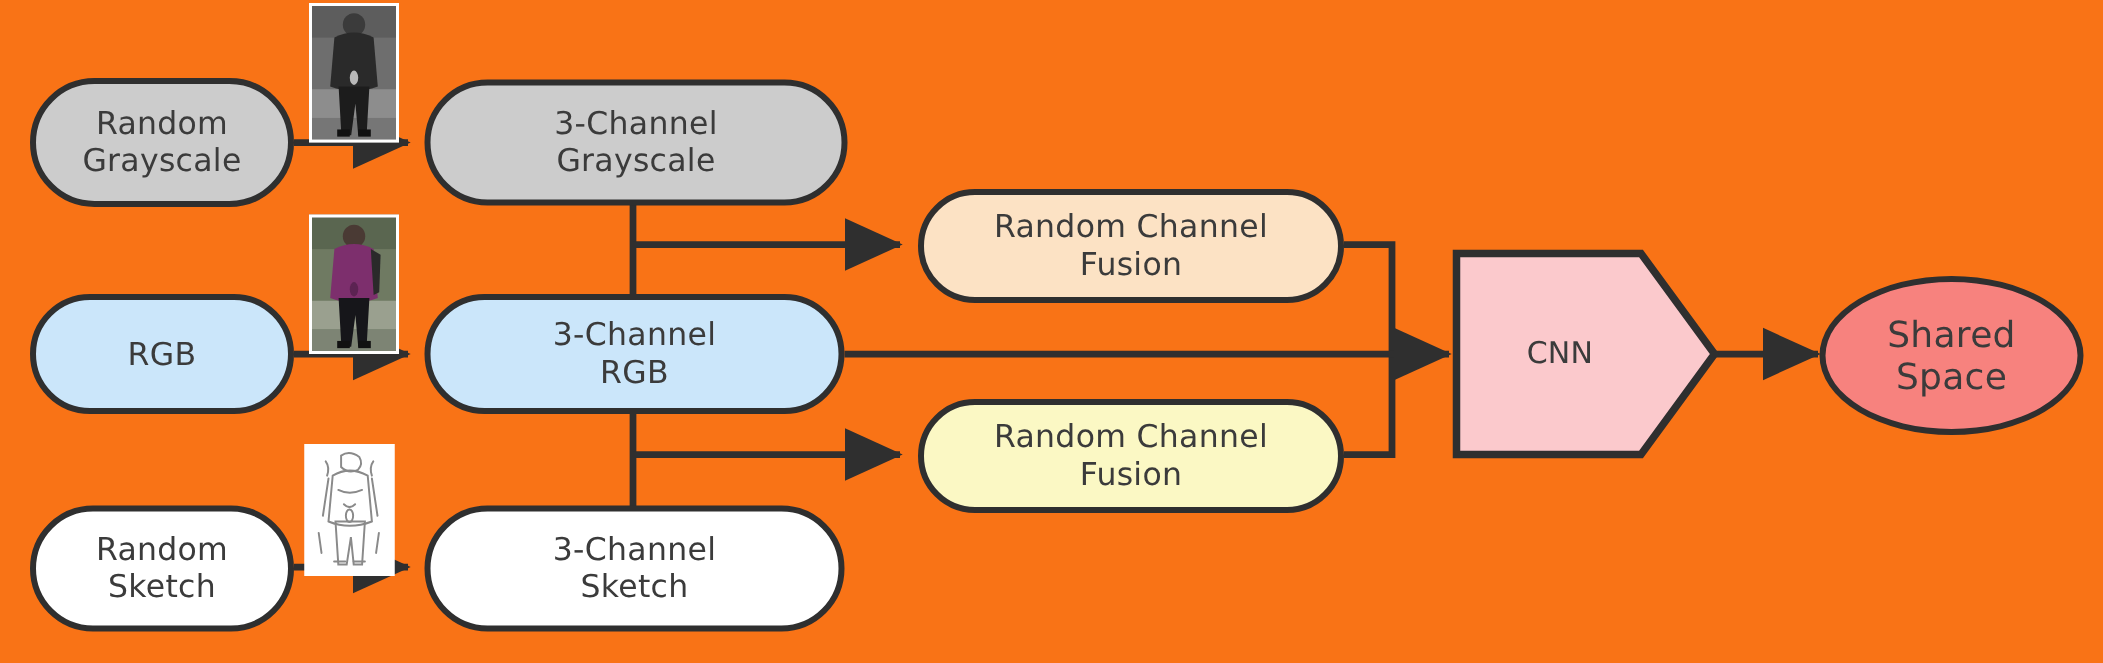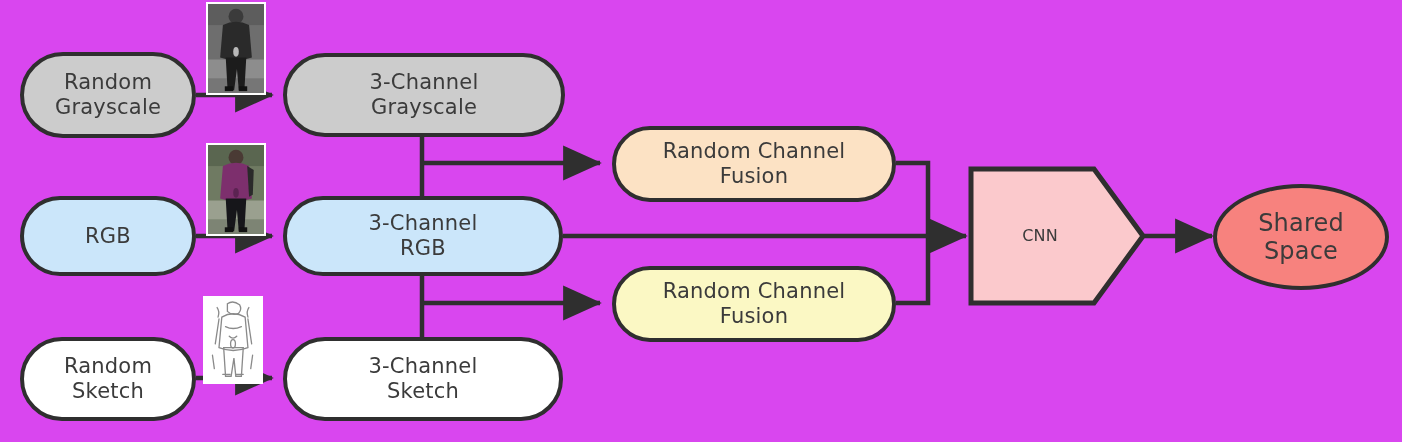--- a/index.html
+++ b/index.html
@@ -7,21 +7,21 @@
     padding: 0;
     background: #ffffff;
   }
   body {
     font-family: "DejaVu Sans", "Liberation Sans", sans-serif;
   }
   #diagram-canvas {
     position: relative;
     width: 1402px;
     height: 442px;
-    background: #d946ef;
+    background: #f97316;
     overflow: hidden;
   }
   #edges-layer {
     position: absolute;
     left: 0;
     top: 0;
     width: 1402px;
     height: 442px;
   }
   .node {
@@ -143,21 +143,21 @@
 
   <div class="node pill" style="left:612px; top:266px; width:284px; height:76px; background:#fbf8c4; font-size:21px;">
     <span class="node-label">Random Channel
 Fusion</span>
   </div>
 
   <div class="cnn-wrap" style="left:968px; top:166px; width:178px; height:140px;">
     <svg width="178" height="140" viewBox="0 0 178 140">
       <path d="M3,3 L126,3 L175,70 L126,137 L3,137 Z" fill="#fbc9cc" stroke="#2f2f2f" stroke-width="5" stroke-linejoin="miter"></path>
     </svg>
-    <span class="cnn-text node-label" style="font-size:16px; margin-right:34px;">CNN</span>
+    <span class="cnn-text node-label" style="font-size:20px; margin-right:34px;">CNN</span>
   </div>
 
   <div class="node ellipse" style="left:1213px; top:184px; width:176px; height:106px; background:#f7827e; font-size:24px;">
     <span class="node-label">Shared
 Space</span>
   </div>
 
   <div class="thumb" style="left:206px; top:2px; width:60px; height:93px;">
     <svg viewBox="0 0 60 93" preserveAspectRatio="none">
       <rect x="0" y="0" width="60" height="93" fill="#6e6e6e"></rect>

